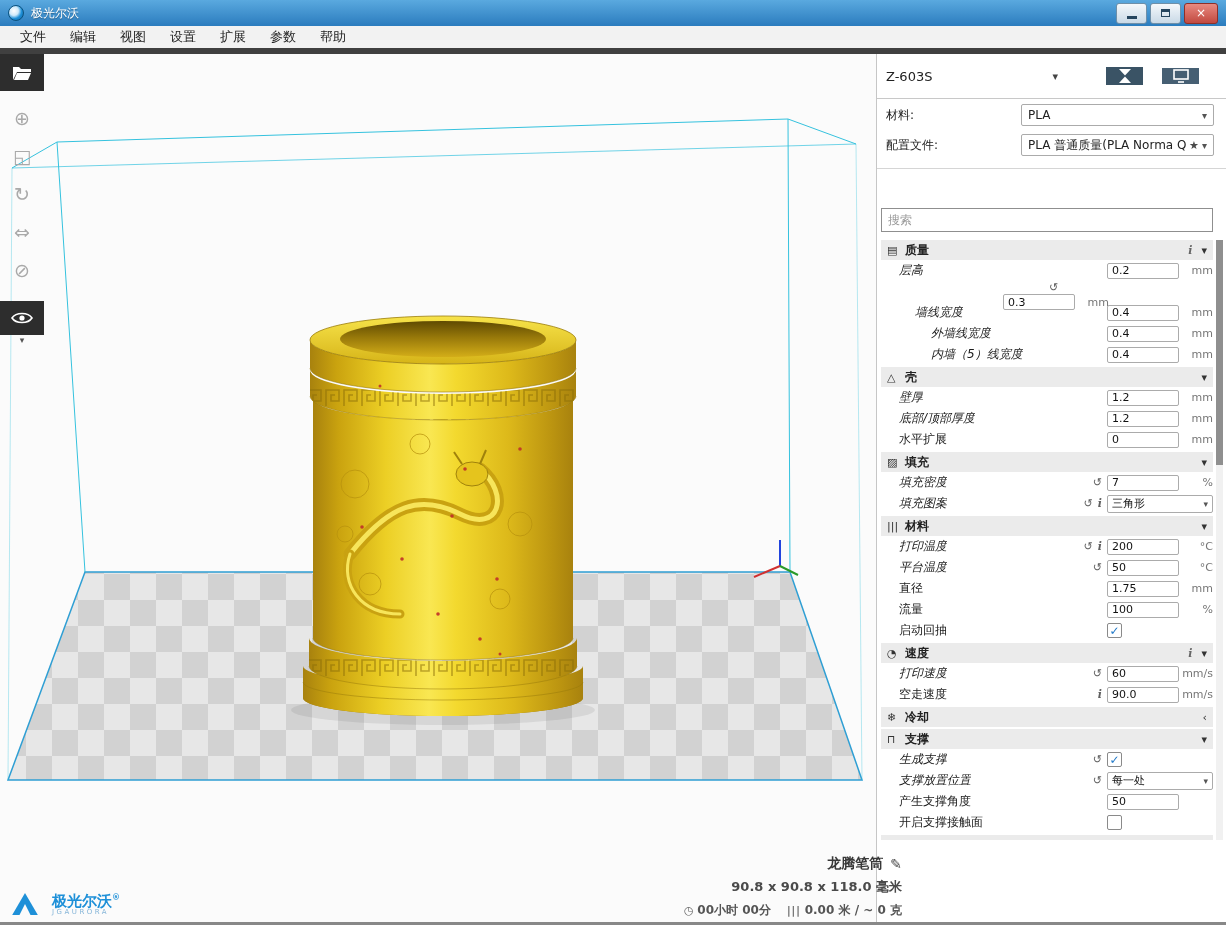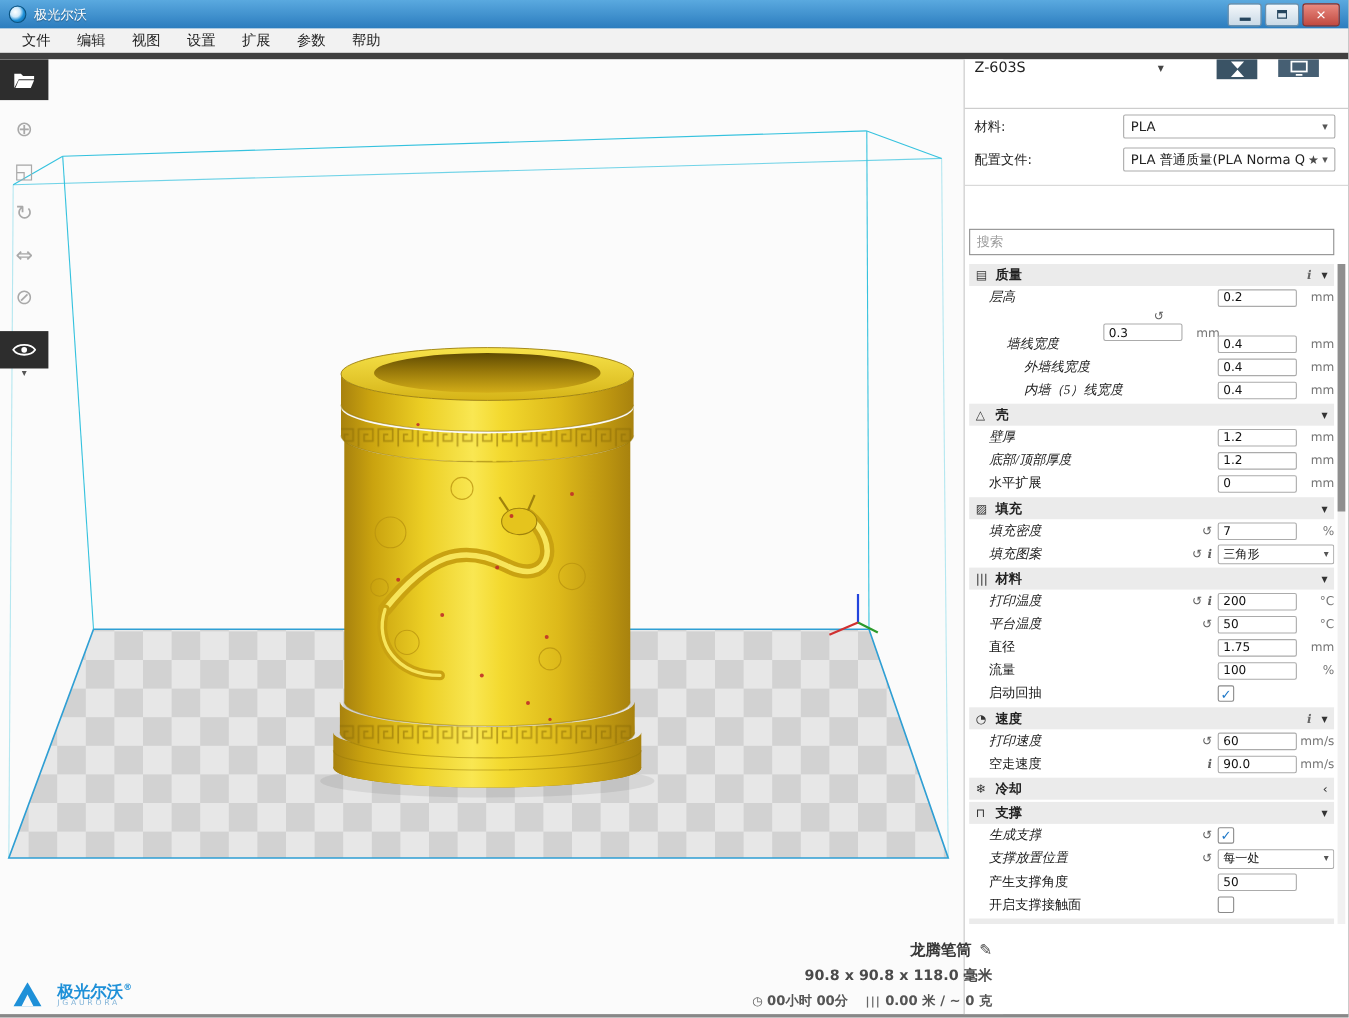--- a/index.html
+++ b/index.html
@@ -51,21 +51,21 @@
   .mi-name{font-size:14px;font-weight:bold;color:#383838;display:flex;justify-content:flex-end;align-items:center;gap:7px;}
   .mi-edit{color:#4a4a4a;font-size:14px;}
   .mi-dims{font-size:13px;font-weight:bold;color:#4a4a4a;margin-top:5px;}
   .mi-stats{font-size:12px;color:#555;margin-top:6px;display:flex;gap:16px;justify-content:flex-end;align-items:center;}
   .mi-ic{color:#666;font-size:11px;}
   .mi-spool{letter-spacing:1px;font-weight:bold;font-size:10px;color:#666;}
 
   
   .right-panel{position:absolute;left:876px;top:54px;width:350px;height:871px;background:#fff;
     border-left:1px solid #C6C6C6;box-sizing:border-box;}
-  .machine-row{position:absolute;left:0;top:0;right:0;height:44px;border-bottom:1px solid #C8C8C8;display:flex;align-items:flex-start;gap:18px;}
+  .machine-row{position:absolute;left:0;top:0;right:0;height:44px;border-bottom:1px solid #C8C8C8;display:flex;align-items:center;gap:18px;}
   .machine-select{flex:1;display:flex;align-items:center;padding-left:9px;font-size:13px;color:#222;}
   .machine-chev{margin-left:auto;margin-right:30px;color:#444;font-size:11px;}
   .stage-btn{width:37px;display:flex;align-items:center;justify-content:center;}
   .stage-btn.sel{background:#3A5365;}
   .stage-btn.alt{background:#465F73;margin-left:1px;margin-right:27px;}
 
   .form-row{position:absolute;left:0;right:0;height:30px;display:flex;align-items:center;padding-left:9px;box-sizing:border-box;}
   .form-label{font-size:12px;color:#222;}
   .dropdown{position:absolute;left:144px;width:193px;height:22px;border:1px solid #ABABAB;border-radius:2px;background:#fff;
     display:flex;align-items:center;padding:0 6px;box-sizing:border-box;font-size:12px;color:#222;}
@@ -95,21 +95,21 @@
   .sec-header{height:20px;background:#EBEBEB;display:flex;align-items:center;padding:0 6px;margin-top:2px;}
   .sec-header:first-child{margin-top:0;}
   .sec-glyph{width:16px;font-size:11px;color:#333;}
   .sec-label{font-size:12px;font-weight:bold;color:#222;margin-left:2px;}
   .flex-sp{flex:1;}
   .hdr-info{font-size:11px;color:#666;margin-right:9px;}
   .sec-chev{font-size:11px;color:#333;}
   .sec-header.cutoff{height:14px;}
   .set-row{height:21px;display:flex;align-items:center;box-sizing:border-box;}
   .row-label{font-size:12px;color:#1b1b1b;white-space:nowrap;overflow:hidden;}
-  .row-label.it{font-style:italic;font-family:Liberation Serif, serif;}
+  .row-label.it{font-style:italic;}
   .row-icon{font-size:11px;color:#5f5f5f;margin-right:5px;}
   .info-glyph{font-family:"DejaVu Serif","Liberation Serif",serif;font-style:italic;font-weight:bold;}
   .widget{width:106px;display:flex;align-items:center;flex:none;}
   .inputbox{width:72px;height:16px;border:1px solid #ABABAB;border-radius:2px;background:#fff;
     font-size:11px;color:#111;display:flex;align-items:center;padding:0 4px;box-sizing:border-box;}
   .unit{flex:1;font-size:11px;color:#767676;text-align:right;}
   .selectbox{width:106px;height:18px;border:1px solid #ABABAB;border-radius:2px;background:#fff;
     display:flex;align-items:center;padding:0 4px;box-sizing:border-box;font-size:11px;color:#111;}
   .sel-val{flex:1;white-space:nowrap;overflow:hidden;}
   .sel-chev{font-size:9px;color:#555;}

